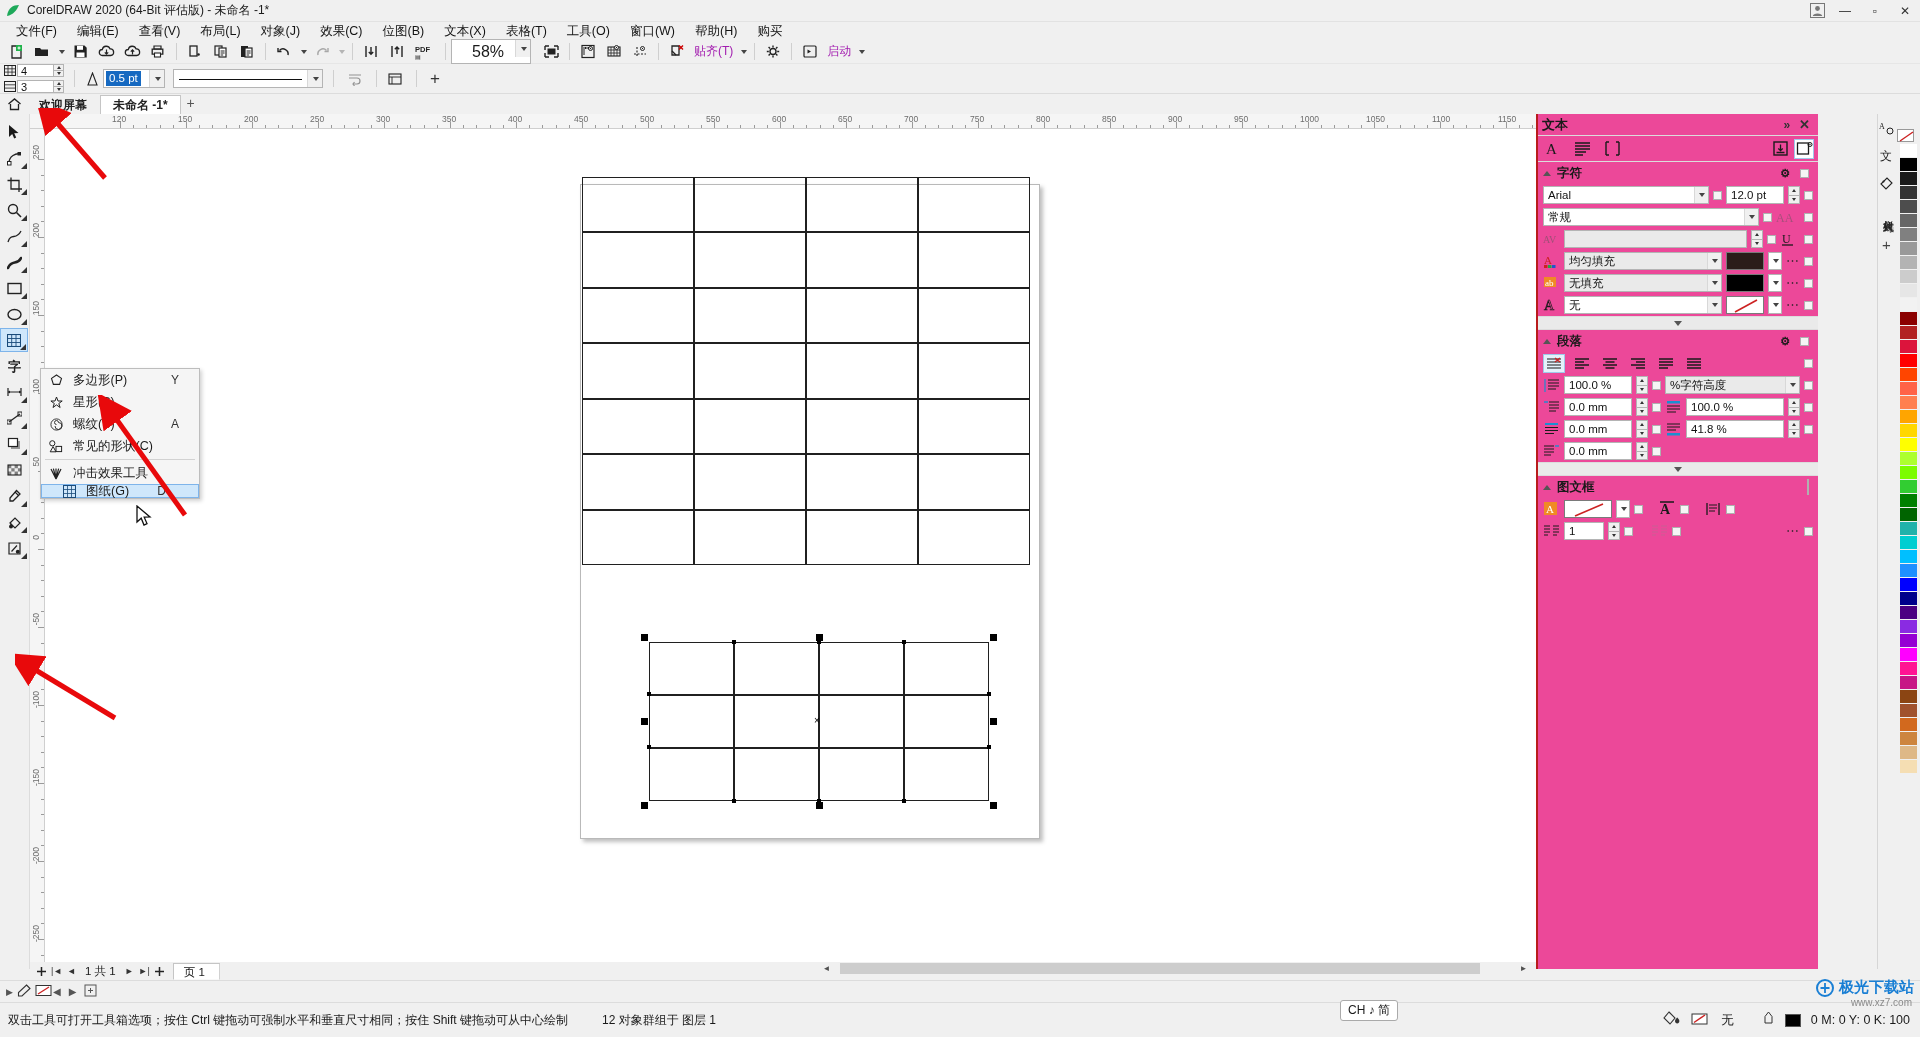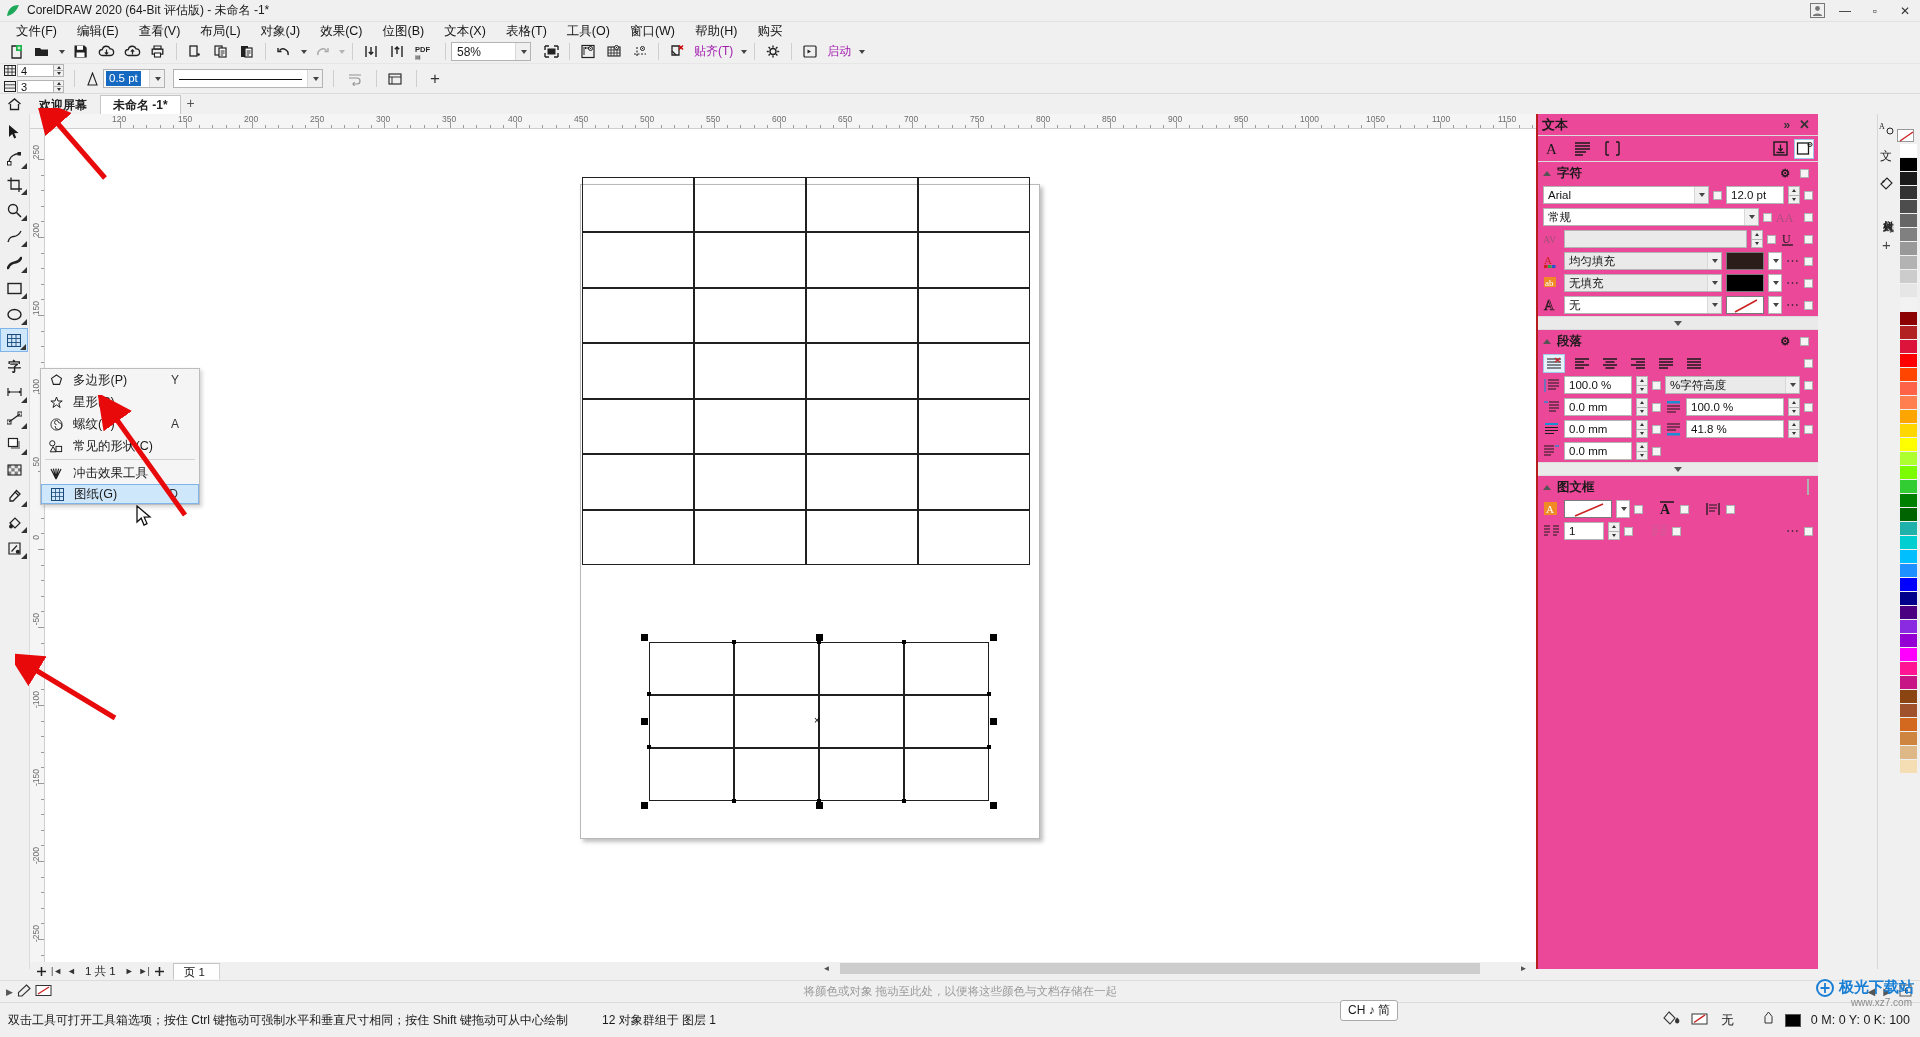--- a/index.html
+++ b/index.html
@@ -47,22 +47,22 @@
     width:26px; height:22px; display:flex; align-items:center; justify-content:center;
     position:relative; color:#2c2c2c;
   }
   .tbi svg { display:block; }
   .tsep { width:1px; height:17px; background:#cfcfcf; margin:0 5px; }
   .caret-sm {
     width:0; height:0; border-left:3px solid transparent; border-right:3px solid transparent;
     border-top:4px solid #444; margin-left:1px;
   }
   .zoombox {
-    width:80px; height:19px; background:#fff; border:1px solid #b4b4b4;
-    display:flex; align-items:center; font-size:12px; padding-left:5px; position:relative;
+    width:80px; height:25px; background:#fff; border:1px solid #b4b4b4;
+    display:flex; align-items:center; font-size:16px; padding-left:20px; position:relative;
   }
   .zoombox .dd {
     position:absolute; right:0; top:0; width:15px; height:17px; background:#f0f0f0;
     border-left:1px solid #d8d8d8; display:flex; align-items:center; justify-content:center;
   }
   .tbl-txt { font-size:12px; padding:0 4px; color:#a21caf; }
 
   
   .propbar {
     position:absolute; left:0; top:64px; width:1920px; height:30px;
@@ -928,21 +928,21 @@
     <div style="height:1px;background:#d2d2d2;margin:2px 4px"></div>
     <div style="display:flex;align-items:center;height:22px;padding:0 4px">
       <span style="width:22px;display:flex;justify-content:center">
         <svg width="14" height="13" viewBox="0 0 14 13">
             <path d="M7 12 2 2M7 12 4.4 1.6M7 12 7 1.4M7 12 9.6 1.6M7 12 12 2" stroke="#222" stroke-width="1.2"></path>
           </svg>
       </span>
       <span style="flex:1;font-size:12.5px;padding-left:6px">冲击效果工具</span>
       <span style="font-size:12px;padding-right:16px;color:#333"></span>
     </div>
-    <div style="display:flex;align-items:center;height:20px;padding:0 4px;background:#cfe7fb;border:1px solid #7eb4ea">
+    <div style="display:flex;align-items:center;height:14px;padding:0 16px;background:#cfe7fb;border:1px solid #7eb4ea">
       <span style="width:22px;display:flex;justify-content:center">
         <svg width="13" height="13" viewBox="0 0 13 13">
             <rect x=".5" y=".5" width="12" height="12" fill="none" stroke="#1a4b7a" stroke-width="1"></rect>
             <path d="M4.5 .5v12M8.5 .5v12M.5 4.5h12M.5 8.5h12" stroke="#1a4b7a" stroke-width=".8"></path>
           </svg>
       </span>
       <span style="flex:1;font-size:12.5px;padding-left:6px">图纸(G)</span>
       <span style="font-size:12px;padding-right:16px;color:#333">D</span>
     </div>
   </div>
@@ -1596,21 +1596,20 @@
             <path d="M9.5 1 13 4.5 5 12H1.5V8.5Z" fill="none" stroke="#333" stroke-width="1.1"></path>
           </svg>
       </span>
       <span>
         <svg width="18" height="13" viewBox="0 0 18 13">
             <rect x="1" y="1.5" width="15" height="10" fill="#fff" stroke="#333"></rect>
             <line x1="3" y1="10" x2="14" y2="3" stroke="#cc2222" stroke-width="1.3"></line>
           </svg>
       </span>
     </div>
-    <div style="flex:1;text-align:center;font-size:11.5px;color:#9a9a9a">将颜色或对象 拖动至此处，以便将这些颜色与文档存储在一起</div>
     <div style="display:flex;align-items:center;gap:8px;padding-right:8px;color:#555;font-size:10px">
       <span>◀</span>
       <span>▶</span>
       <span>
         <svg width="13" height="13" viewBox="0 0 13 13">
             <rect x="1" y="1" width="11" height="11" fill="none" stroke="#555"></rect>
             <path d="M4 6.5h5M6.5 4v5" stroke="#555"></path>
           </svg>
       </span>
     </div>

